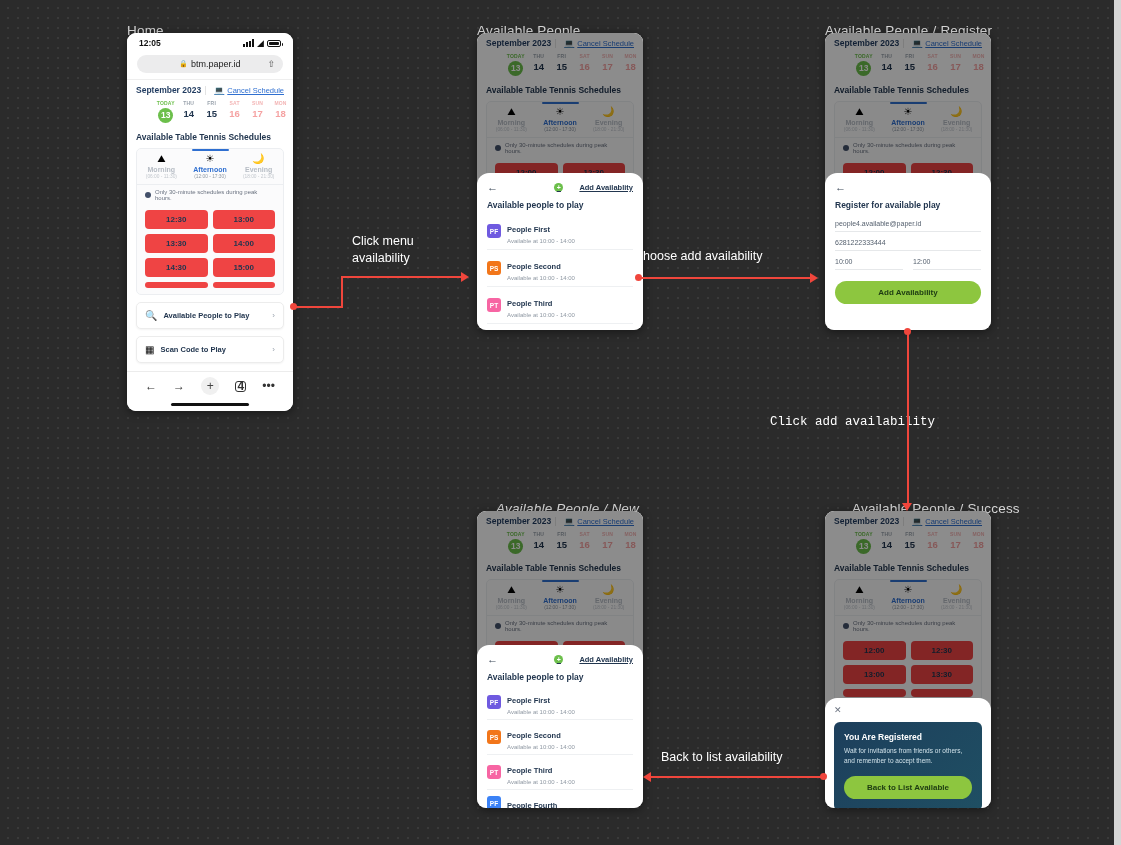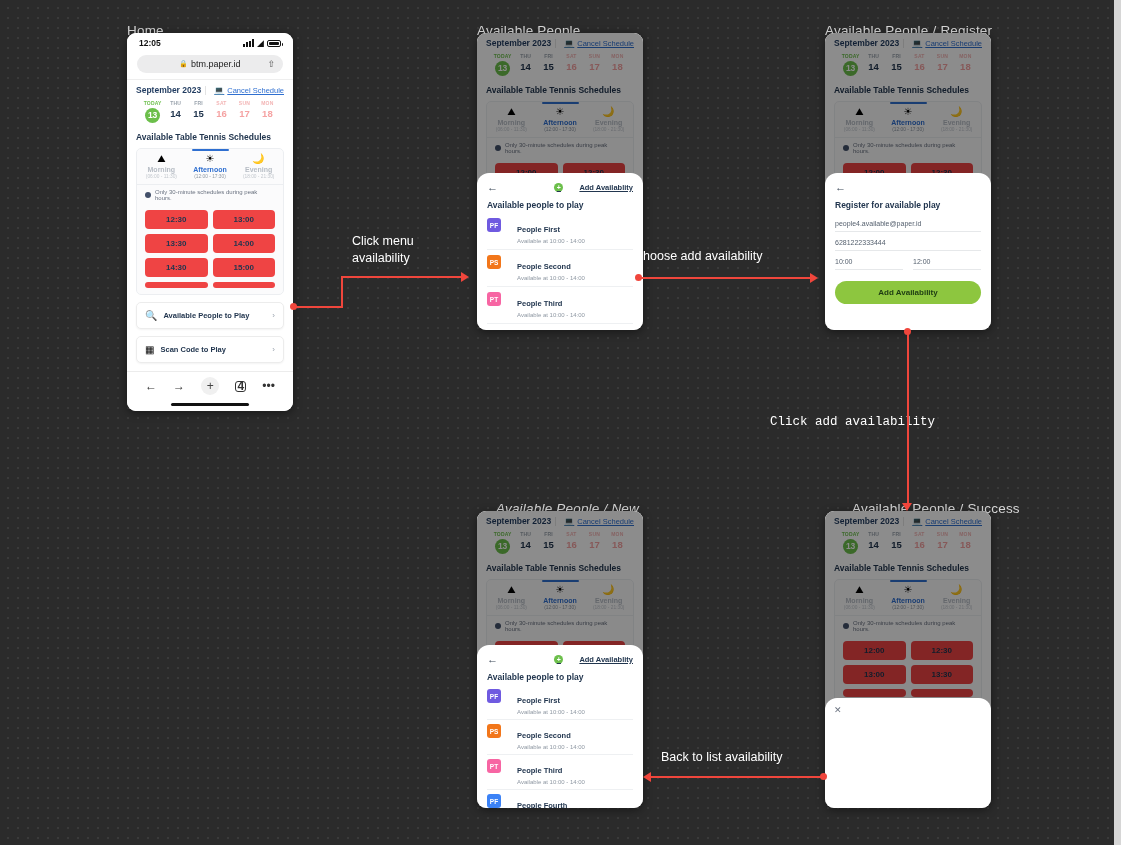--- a/index.html
+++ b/index.html
@@ -55,21 +55,21 @@
 
   
   .app{ background:#fff; }
   .sched-head{ display:flex; align-items:center; justify-content:space-between;
       padding:5px 9px 3px; border-top:1px solid #eee; }
   .sched-month{ font-size:8.5px; font-weight:bold; color:#1f3a5f; }
   .cancel-sched{ font-size:7.5px; color:#2f6fd0; text-decoration:underline; display:flex;
       align-items:center; gap:3px; border-left:1px solid #e3e3e3; padding-left:8px; }
   .cancel-ic{ font-size:8px; }
 
-  .days{ display:flex; padding:2px 1px 6px; justify-content:center; }
+  .days{ display:flex; padding:2px 1px 6px; justify-content:flex-end; }
   .day{ width:14%; text-align:center; }
   .day .dow{ font-size:5px; color:#9aa3ad; letter-spacing:.2px; font-weight:bold; }
   .day .dnum{ font-size:9.5px; font-weight:bold; color:#22364f; margin-top:2px; }
   .day.today .dow{ color:#6cbf4b; }
   .day.today .dnum{ background:#6cbf4b; color:#fff; border-radius:50%;
       width:15px; height:15px; line-height:15px; margin:2px auto 0; font-size:8.5px; }
   .day.off .dow,.day.off .dnum{ color:#f5a2a2; }
   .day.off .dow{ color:#f3b5b5; }
 
   .sec-title{ font-size:8.5px; font-weight:bold; color:#22364f; padding:3px 9px 6px; }
@@ -115,21 +115,21 @@
   .sheet{ position:absolute; left:0; right:0; bottom:0; background:#fff;
       border-radius:12px 12px 0 0; padding:8px 10px 10px; }
   .sheet-top{ display:flex; align-items:center; justify-content:space-between; }
   .back-ic{ font-size:11px; color:#3a4657; }
   .add-avail{ font-size:7.5px; color:#22364f; font-weight:bold; text-decoration:underline;
       display:flex; align-items:center; gap:16px;text-align:center; }
   .add-plus{ width:9px;height:9px;border-radius:50%;background:#6cbf4b;color:#fff;
       font-size:7px; display:flex;align-items:center;justify-content:center; line-height:1;}
   .sheet-title{ font-size:8.5px; font-weight:bold; color:#22364f; margin:7px 0 3px; }
 
-  .person{ display:flex; align-items:flex-start; gap:16px; padding:5px 0 5px;
+  .person{ display:flex; align-items:center; gap:6px; padding:5px 0 5px;
       border-bottom:1px solid #eef0f2; }
   .avatar{ width:14px;height:14px;border-radius:3px;color:#fff;font-size:6.5px;
       font-weight:bold; display:flex;align-items:center;justify-content:center; flex:0 0 auto;}
   .p-name{ font-size:7.5px; font-weight:bold; color:#22364f; }
   .p-sub{ font-size:6px; color:#8f98a3; margin-top:2px; }
 
   
   .form-label{ font-size:7px; color:#55606e; padding:7px 0 4px; border-bottom:1px solid #e6e8ea; }
   .form-row{ display:flex; gap:10px; }
   .form-row .form-label{ flex:1; }
@@ -623,20 +623,25 @@
         </div>
       </div>
     </div>
 
     <div class="dim"></div>
 
     <div class="sheet" style="height:110px; padding:7px 9px 9px;">
       <div class="sheet-top">
         <span class="close-x">✕</span>
       </div>
+      <div class="succ-card">
+        <div class="succ-title">You Are Registered</div>
+        <div class="succ-body">Wait for invitations from friends or others, and remember to accept them.</div>
+        <div class="btn-green" style="margin-top:10px;">Back to List Available</div>
+      </div>
     </div>
   </div>
 
   <div class="ann" style="left:352px; top:233px;">
     <div>Click menu</div>
     <div>availability</div>
   </div>
   <div class="dotcap" style="left:290px; top:303px;"></div>
   <div class="arrow-h" style="left:293px; top:305.5px; width:50px;"></div>
   <div class="arrow-v" style="left:341px; top:277px; height:30px;"></div>

